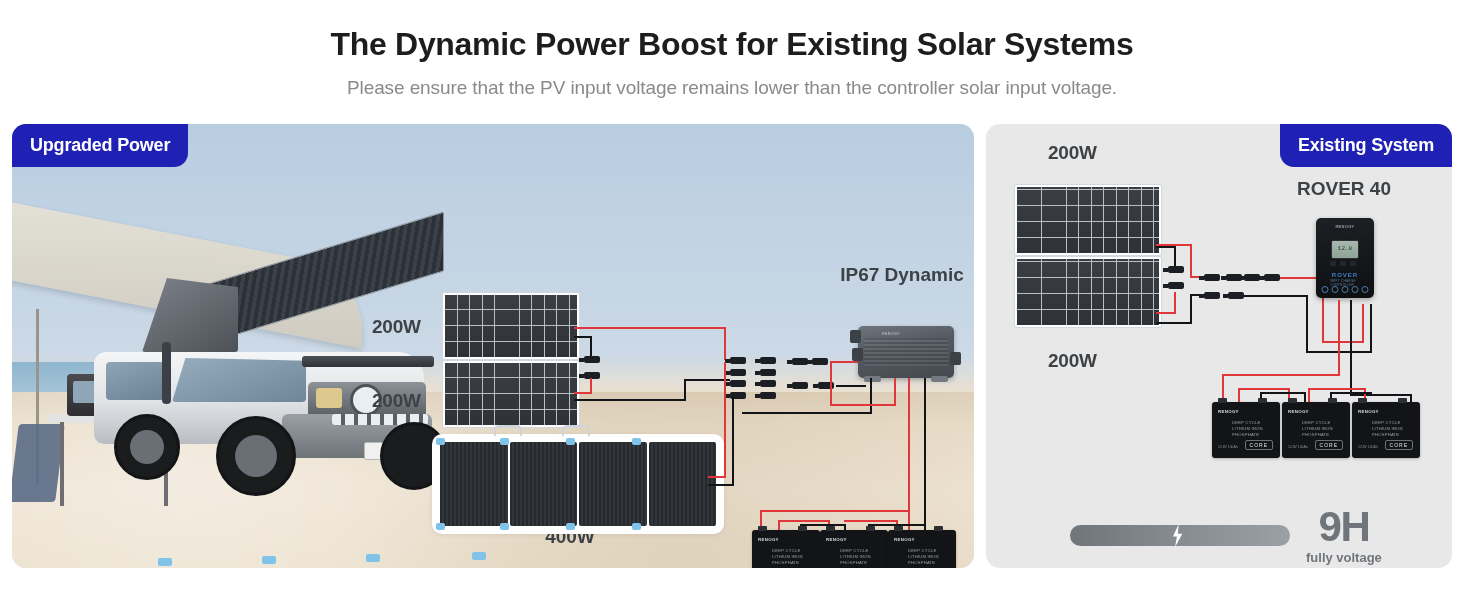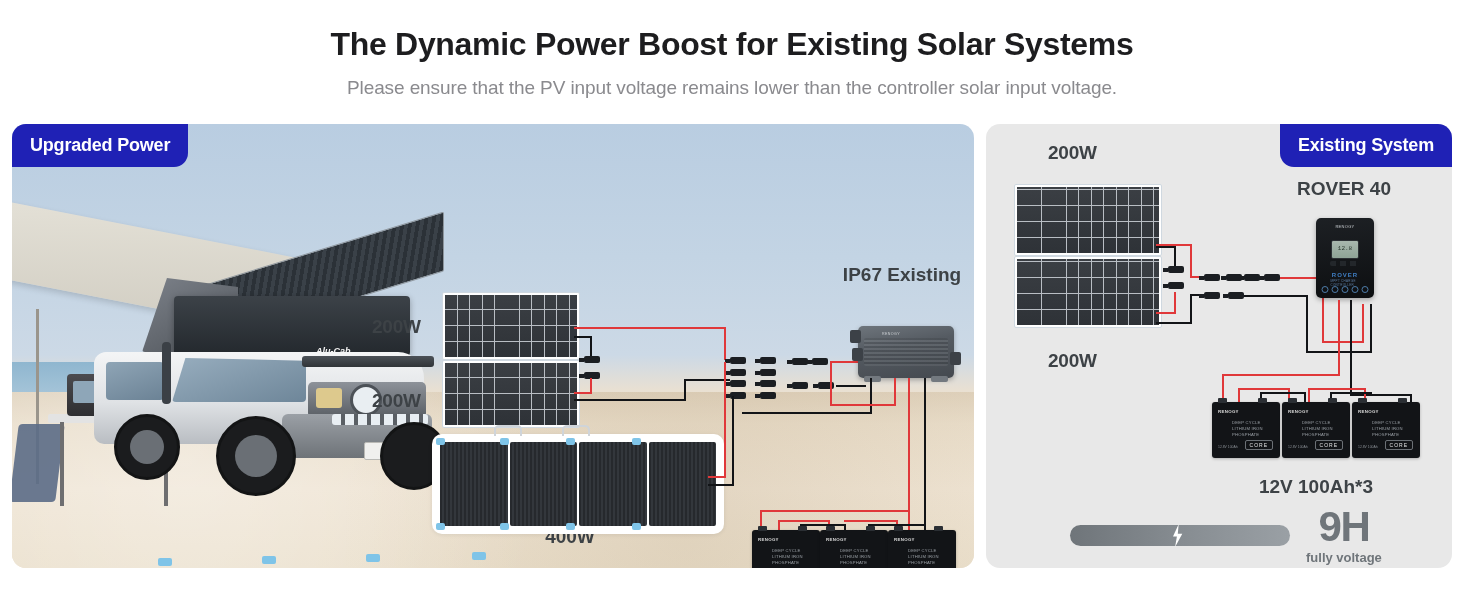--- a/index.html
+++ b/index.html
@@ -190,23 +190,20 @@
       <div class="awning-pole"></div>
       <div class="chair"></div>
       <div class="table"></div>
       <div class="table-leg1"></div>
       <div class="table-leg2"></div>
       <div class="genbox"></div>
 
       <div class="veh">
         <div class="rtt-panel"></div>
         <div class="rtt-tent"></div>
-        <div class="rtt">
-          <div class="rtt-label">Alu-Cab</div>
-        </div>
         <div class="body"></div>
         <div class="win2"></div>
         <div class="wind"></div>
         <div class="snork"></div>
         <div class="roofbar"></div>
         <div class="grille"></div>
         <div class="lt1"></div>
         <div class="lt2"></div>
         <div class="bumper"></div>
         <div class="lbar"></div>
@@ -222,21 +219,21 @@
       <div class="gp-clip" style="left:460px;top:428px"></div>
 
     </div>
 
     <div class="badge badge-left">Upgraded Power</div>
 
     <div class="lbl" style="left:360px;top:192px">200W</div>
     <div class="lbl" style="left:360px;top:266px">200W</div>
     <div class="lbl-c" style="left:498px;top:402px;width:120px">400W</div>
 
-    <div class="lbl-c" style="left:800px;top:140px;width:180px;font-weight:600">IP67 Existing</div>
+    <div class="lbl-c" style="left:800px;top:140px;width:180px;font-weight:600">IP67 Dynamic</div>
 
     <div class="spanel" style="left:430px;top:168px;width:132px;height:62px">
         <div class="cells"></div>
       </div>
     <div class="spanel" style="left:430px;top:236px;width:132px;height:62px">
         <div class="cells"></div>
       </div>
 
     <div class="fold-wrap" style="left:420px;top:310px;width:276px;height:84px">
       <div class="fold">
@@ -444,21 +441,20 @@
     </div>
     <div class="batt" style="left:366px;top:278px">
       <div class="term" style="left:6px"></div>
         <div class="term" style="left:46px"></div>
       <div class="brand">RENOGY</div>
       <div class="spec">DEEP CYCLE<br>LITHIUM IRON<br>PHOSPHATE</div>
       <div class="tiny">12.8V 100Ah</div>
       <div class="core">CORE</div>
     </div>
 
-    <div class="lbl-c" style="left:222px;top:352px;width:216px;font-weight:700">12V 100Ah*3</div>
 
     <div class="ind" style="left:84px;top:382px">
       <div class="bar bar-gray">
         <div class="bolt" style="left:100px"></div>
       </div>
       <div style="margin-left:16px;text-align:center;color:#6f757a">
         <div class="htime">9H</div>
         <div class="hsub">fully voltage</div>
       </div>
     </div>

